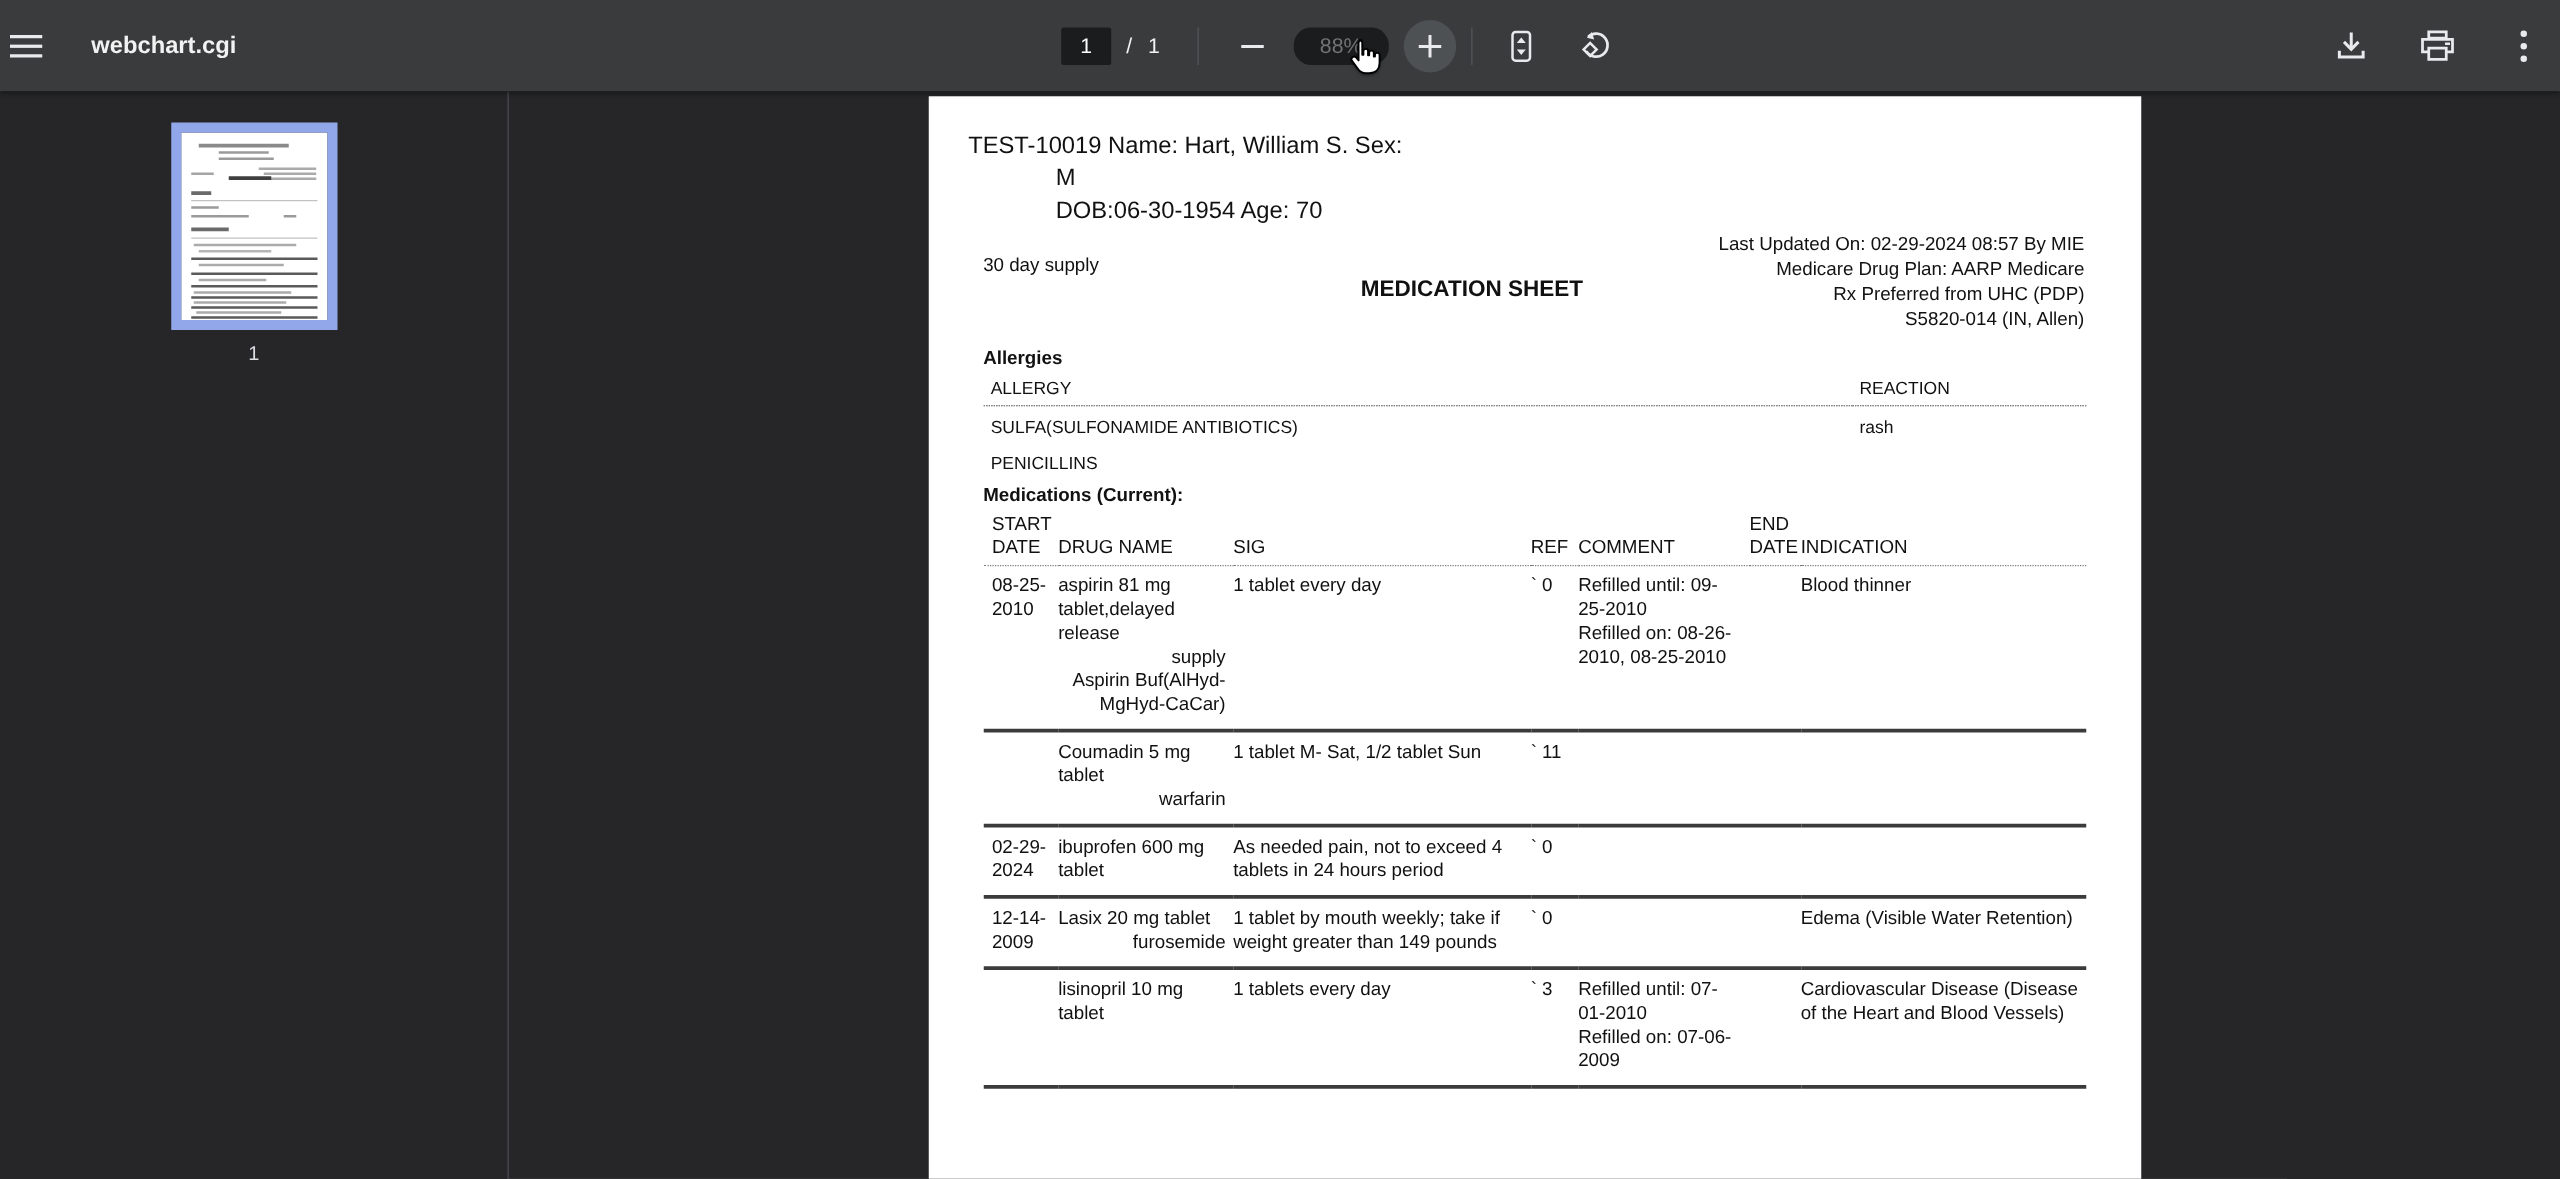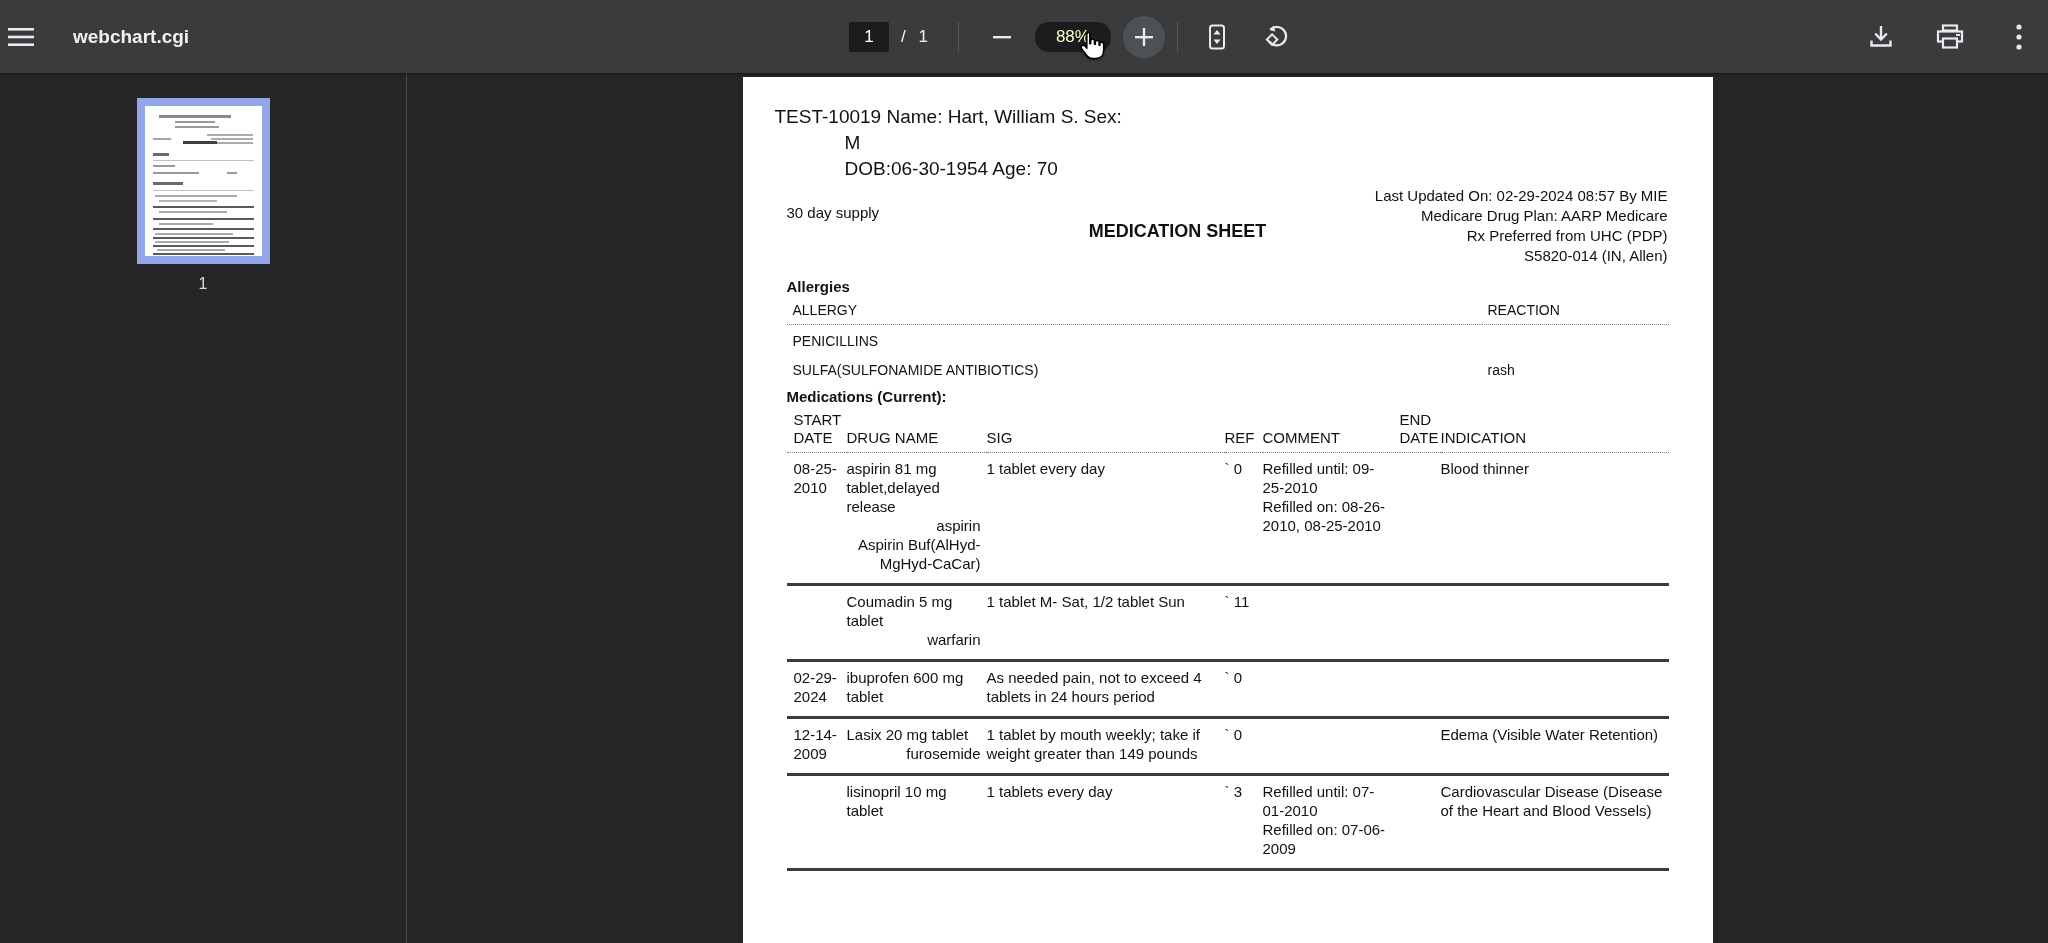--- a/index.html
+++ b/index.html
@@ -10,21 +10,21 @@
   .tb-left{position:absolute;left:0;top:0;height:73px;display:flex;align-items:center;gap:31px;}
   .tb-title{font-size:19px;font-weight:600;color:#f2f2f2;}
   .tb-center{position:absolute;left:849px;top:0;height:73px;display:flex;align-items:center;}
   .tb-right{position:absolute;right:8px;top:0;height:73px;display:flex;align-items:center;gap:27px;}
   .icon-btn{background:none;border:none;padding:0;margin:0;width:42px;height:42px;display:flex;
     align-items:center;justify-content:center;cursor:pointer;}
   .icon-btn.hovered{background:#4d5154;border-radius:50%;}
   .page-box{width:40px;height:30px;background:#1a1c1e;border-radius:2px;color:#fff;
     font-size:17px;display:flex;align-items:center;justify-content:center;}
   .page-total{font-size:17px;color:#f2f2f2;margin-left:12px;letter-spacing:4px;}
-  .zoom-box{width:76px;height:30px;background:#1a1c1e;border-radius:14px;color:#fef9c3;
+  .zoom-box{width:76px;height:30px;background:#1a1c1e;border-radius:14px;color:#737373;
     font-size:17px;display:flex;align-items:center;justify-content:center;}
   .sep{width:1px;height:30px;background:#565759;}.g12{width:12px}.g18{width:18px}.g22{width:22px}.g26{width:26px}
   svg.tbicon{display:block}
   
   .sidebar{position:absolute;top:73px;left:0;width:406px;bottom:0;background:#262629;
     border-right:1px solid #4b4c4f;}
   .thumb{width:117px;height:150px;background:#fff;outline:8px solid #91a7ea;
     margin:33px auto 0;position:relative;cursor:pointer;}
   .thumb-label{width:117px;margin:19px auto 0;text-align:center;color:#dadce0;font-size:16px;}
   .mini{position:absolute;inset:0;overflow:hidden;}
@@ -201,26 +201,26 @@
             <col style="width:187px">
           </colgroup>
         <thead>
           <tr>
             <th>ALLERGY</th>
             <th>REACTION</th>
           </tr>
         </thead>
         <tbody id="allergy-body">
             <tr>
+              <td>SULFA(SULFONAMIDE ANTIBIOTICS)</td>
+              <td>rash</td>
+            </tr>
+            <tr>
               <td>PENICILLINS</td>
               <td></td>
-            </tr>
-            <tr>
-              <td>SULFA(SULFONAMIDE ANTIBIOTICS)</td>
-              <td>rash</td>
             </tr>
           </tbody>
       </table>
     </div>
 
     <div class="medications-block">
       <div class="sec-heading">Medications (Current):</div>
       <table class="meds-table">
         <colgroup>
           <col style="width:60px">
@@ -256,21 +256,21 @@
               <th class="c-ind">
                 <div>INDICATION</div>
               </th>
             </tr>
           </thead>
         <tbody id="meds-body">
             <tr>
               <td class="c-start">08-25-2010</td>
               <td class="c-drug">
                 <div class="brand">aspirin 81 mg tablet,delayed release</div>
-                <div class="generic">aspirin</div>
+                <div class="generic">supply</div>
                 <div class="generic">Aspirin Buf(AlHyd-MgHyd-CaCar)</div>
               </td>
               <td class="c-sig">1 tablet every day</td>
               <td class="c-ref">` 0</td>
               <td class="c-comment">
                 <div>Refilled until: 09-25-2010</div>
                 <div>Refilled on: 08-26-2010, 08-25-2010</div>
               </td>
               <td class="c-end"></td>
               <td class="c-ind">Blood thinner</td>

